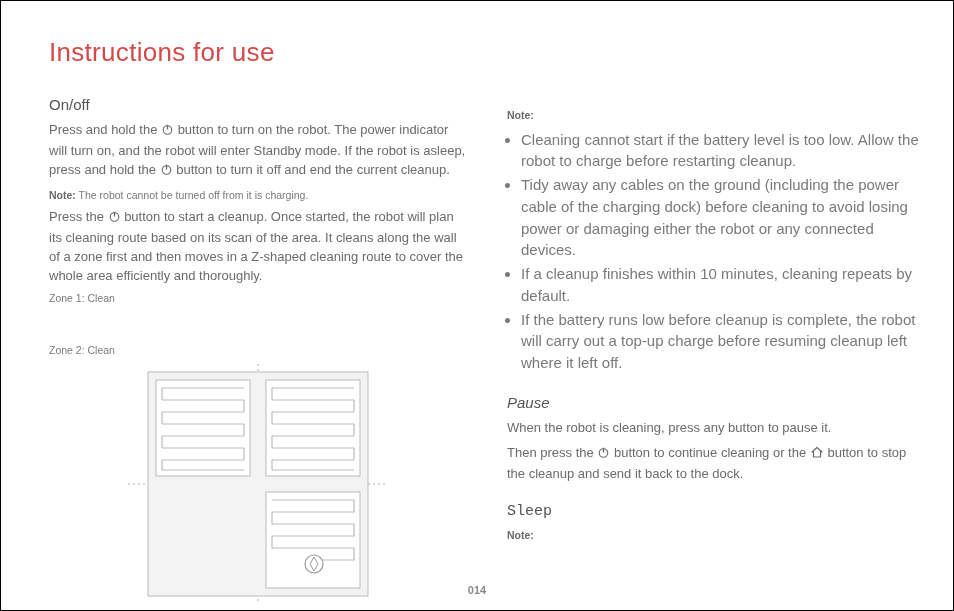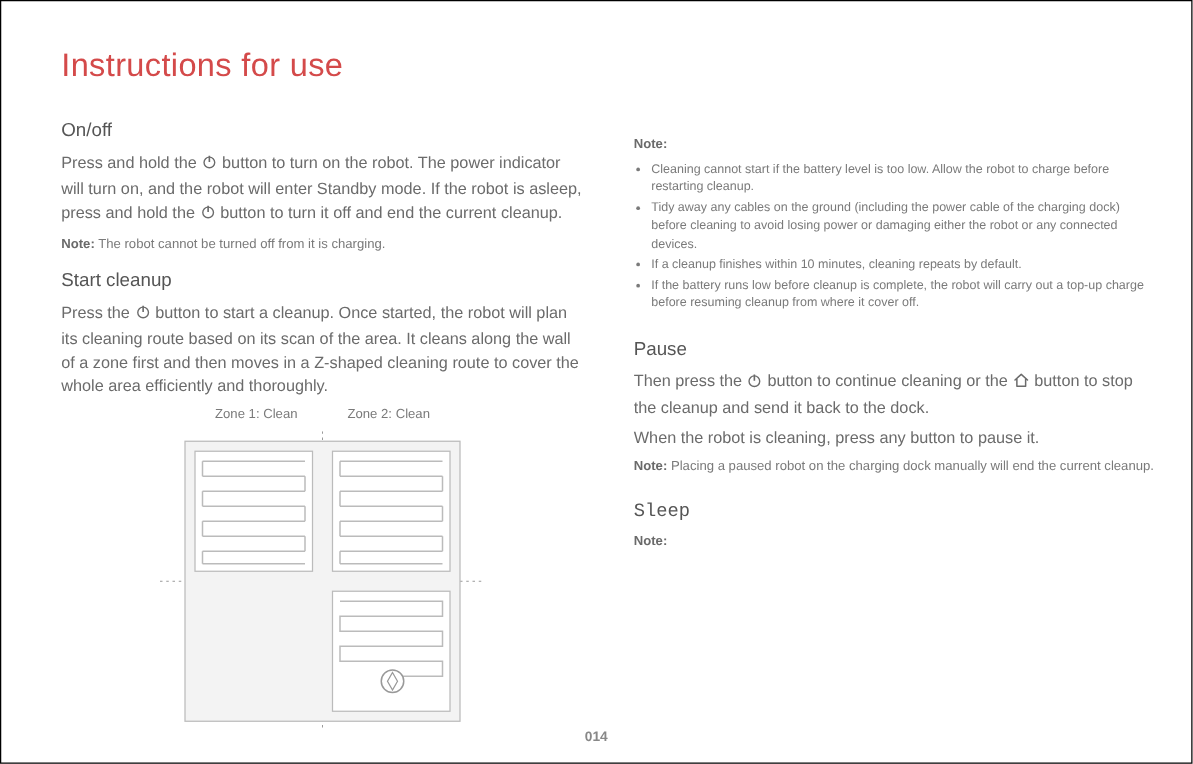--- a/index.html
+++ b/index.html
@@ -47,41 +47,42 @@
   }
   .note {
     font-size: 10.5px;
     color: #7a7a7a;
     line-height: 1.4;
   }
   .note b { font-weight: 600; color: #6a6a6a; }
   ul.note-list {
     list-style: disc;
     padding-left: 14px;
-    font-size: 10px;
+    font-size: 15px;
     color: #7a7a7a;
     line-height: 1.45;
   }
   ul.note-list li { margin-bottom: 2px; }
   .icon {
     display: inline-block;
     vertical-align: -2px;
   }
   .diagram {
     display: flex;
     justify-content: center;
     margin-top: 8px;
   }
   .diagram svg { display: block; }
   .diag-labels {
     font-size: 10.5px;
     color: #7a7a7a;
     display: flex;
     justify-content: center;
     gap: 40px;
+    flex-direction: column;
   }
   .page-num {
     position: absolute;
     bottom: 14px;
     left: 0; right: 0;
     text-align: center;
     font-size: 11px;
     color: #888;
     font-weight: bold;
   }
@@ -101,21 +102,20 @@
         <span>Press and hold the </span><span class="icon"><svg width="13" height="13" viewBox="0 0 14 14">
               <circle cx="7" cy="7.5" r="4.6" fill="none" stroke="#6b6b6b" stroke-width="1.2"></circle>
               <line x1="7" y1="1.8" x2="7" y2="7" stroke="#6b6b6b" stroke-width="1.4"></line>
             </svg></span><span> button to turn on the robot. The power indicator will turn on, and the robot will enter Standby mode. If the robot is asleep, press and hold the </span><span class="icon"><svg width="13" height="13" viewBox="0 0 14 14">
               <circle cx="7" cy="7.5" r="4.6" fill="none" stroke="#6b6b6b" stroke-width="1.2"></circle>
               <line x1="7" y1="1.8" x2="7" y2="7" stroke="#6b6b6b" stroke-width="1.4"></line>
             </svg></span><span> button to turn it off and end the current cleanup.</span>
       </p>
       <p class="note"><b>Note:</b><span> The robot cannot be turned off from it is charging.</span></p>
 
-      <h2>Start cleanup</h2>
       <p>
         <span>Press the </span><span class="icon"><svg width="13" height="13" viewBox="0 0 14 14">
               <circle cx="7" cy="7.5" r="4.6" fill="none" stroke="#6b6b6b" stroke-width="1.2"></circle>
               <line x1="7" y1="1.8" x2="7" y2="7" stroke="#6b6b6b" stroke-width="1.4"></line>
             </svg></span><span> button to start a cleanup. Once started, the robot will plan its cleaning route based on its scan of the area. It cleans along the wall of a zone first and then moves in a Z-shaped cleaning route to cover the whole area efficiently and thoroughly.</span>
       </p>
 
       <div class="diag-labels">
         <span>Zone 1: Clean</span>
         <span>Zone 2: Clean</span>
@@ -148,34 +148,33 @@
 
     </div>
 
     <div class="col" style="padding-top:26px;">
 
       <p class="note"><b>Note:</b></p>
       <ul class="note-list">
         <li>Cleaning cannot start if the battery level is too low. Allow the robot to charge before restarting cleanup.</li>
         <li>Tidy away any cables on the ground (including the power cable of the charging dock) before cleaning to avoid losing power or damaging either the robot or any connected devices.</li>
         <li>If a cleanup finishes within 10 minutes, cleaning repeats by default.</li>
-        <li>If the battery runs low before cleanup is complete, the robot will carry out a top-up charge before resuming cleanup from where it cover off.</li>
+        <li>If the battery runs low before cleanup is complete, the robot will carry out a top-up charge before resuming cleanup left where it left off.</li>
       </ul>
 
-      <h2 style="margin-top:20px;">Pause</h2>
+      <h2 style="margin-top:20px;font-style:italic;">Pause</h2>
+      <p>When the robot is cleaning, press any button to pause it.</p>
       <p>
         <span>Then press the </span><span class="icon"><svg width="13" height="13" viewBox="0 0 14 14">
               <circle cx="7" cy="7.5" r="4.6" fill="none" stroke="#6b6b6b" stroke-width="1.2"></circle>
               <line x1="7" y1="1.8" x2="7" y2="7" stroke="#6b6b6b" stroke-width="1.4"></line>
             </svg></span><span> button to continue cleaning or the </span><span class="icon"><svg width="14" height="13" viewBox="0 0 14 13">
               <path d="M 2 6 L 7 1.5 L 12 6 M 3.5 5 V 11 H 10.5 V 5" fill="none" stroke="#6b6b6b" stroke-width="1.2" stroke-linejoin="round" stroke-linecap="round"></path>
             </svg></span><span> button to stop the cleanup and send it back to the dock.</span>
       </p>
-      <p>When the robot is cleaning, press any button to pause it.</p>
-      <p class="note"><b>Note:</b><span> Placing a paused robot on the charging dock manually will end the current cleanup.</span></p>
 
       <h2 style="margin-top:20px;font-family:Liberation Mono, monospace;">Sleep</h2>
       <p class="note"><b>Note:</b></p>
     </div>
 
   </div>
 
   <div class="page-num">014</div>
 </div>
 

